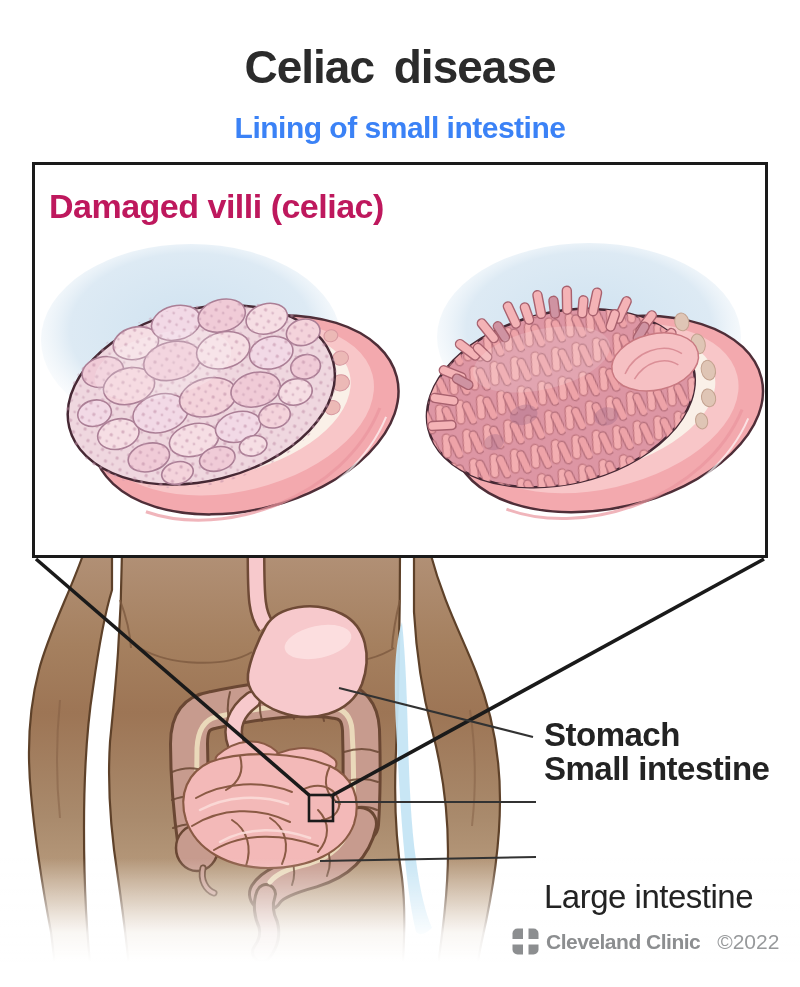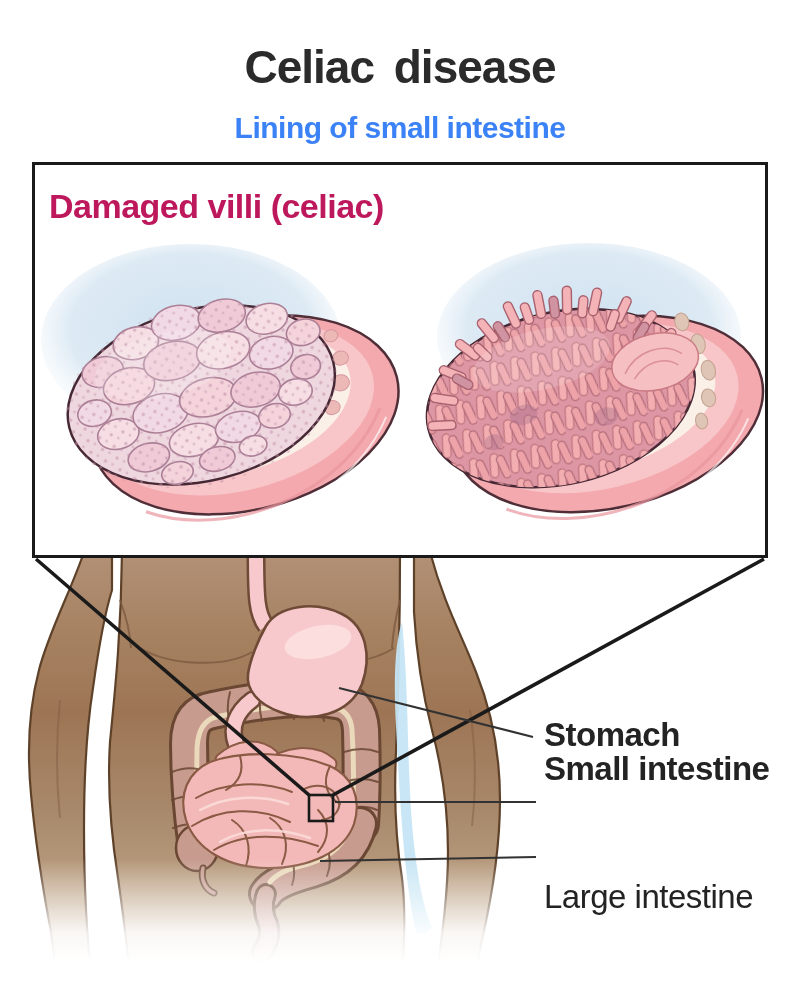--- a/index.html
+++ b/index.html
@@ -305,14 +305,23 @@
       <line x1="339" y1="688" x2="533" y2="737"></line>
       <line x1="335" y1="802" x2="536" y2="802"></line>
       <line x1="320" y1="861" x2="536" y2="857"></line>
     </g>
   </svg>
 
   <div class="anat-label stomach">Stomach</div>
   <div class="anat-label small">Small intestine</div>
   <div class="anat-label large">Large intestine</div>
 
+  <div class="footer">
+    <svg width="27" height="27" viewBox="0 0 27 27">
+      <rect x="0.5" y="0.5" width="26" height="26" rx="5" fill="#8c8e90"></rect>
+      <rect x="11" y="-1" width="5.5" height="29" fill="#ffffff"></rect>
+      <rect x="-1" y="11" width="29" height="5.5" fill="#ffffff"></rect>
+    </svg>
+    <span class="brand">Cleveland Clinic</span>
+    <span class="copyright">©2022</span>
+  </div>
 
 </div>
 
 </body></html>

